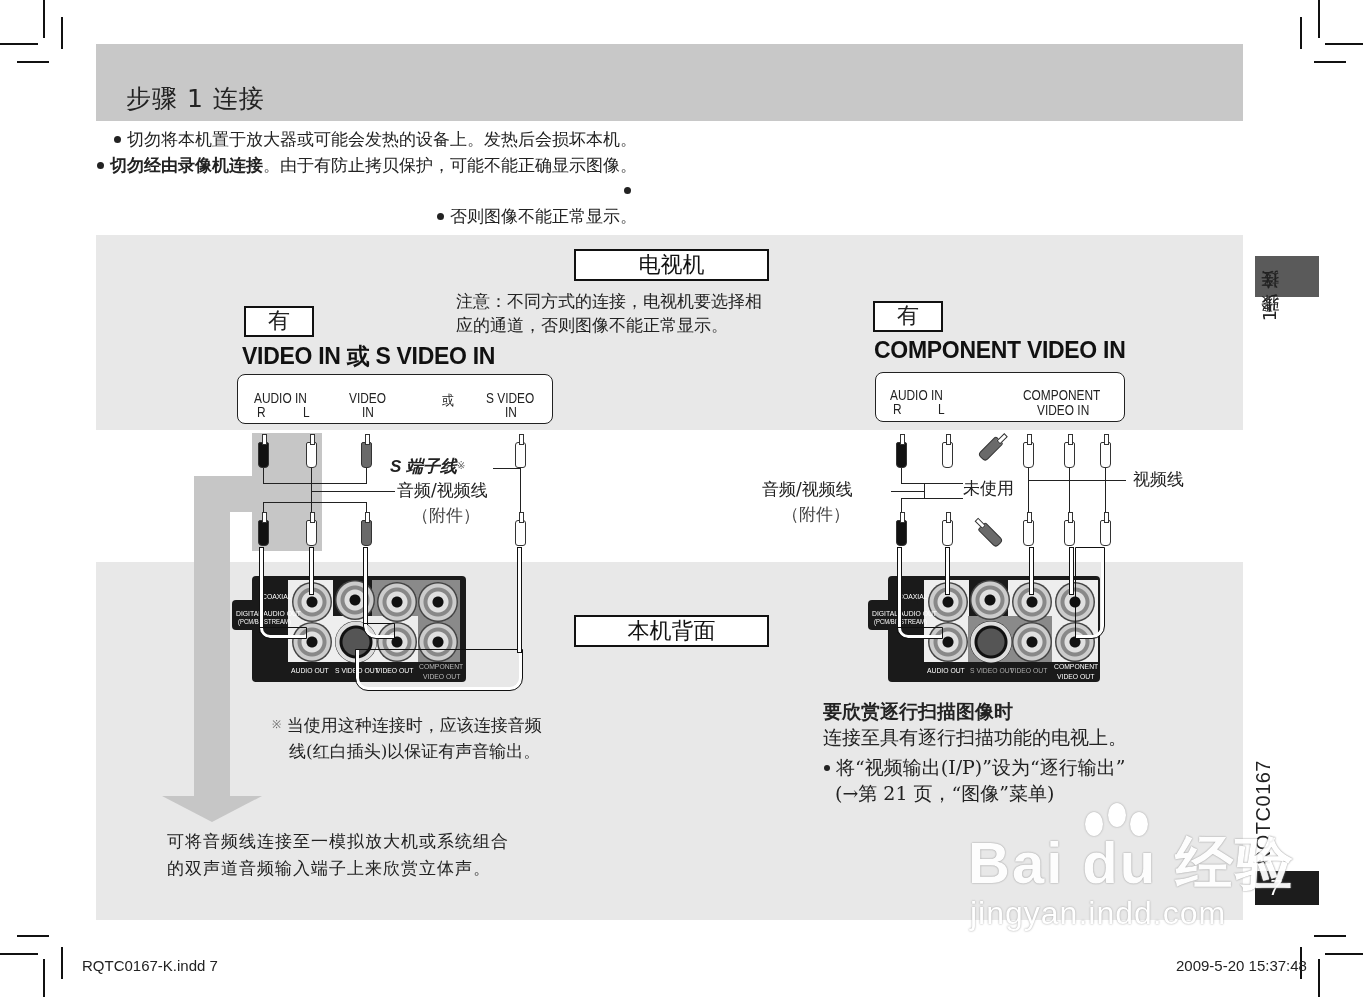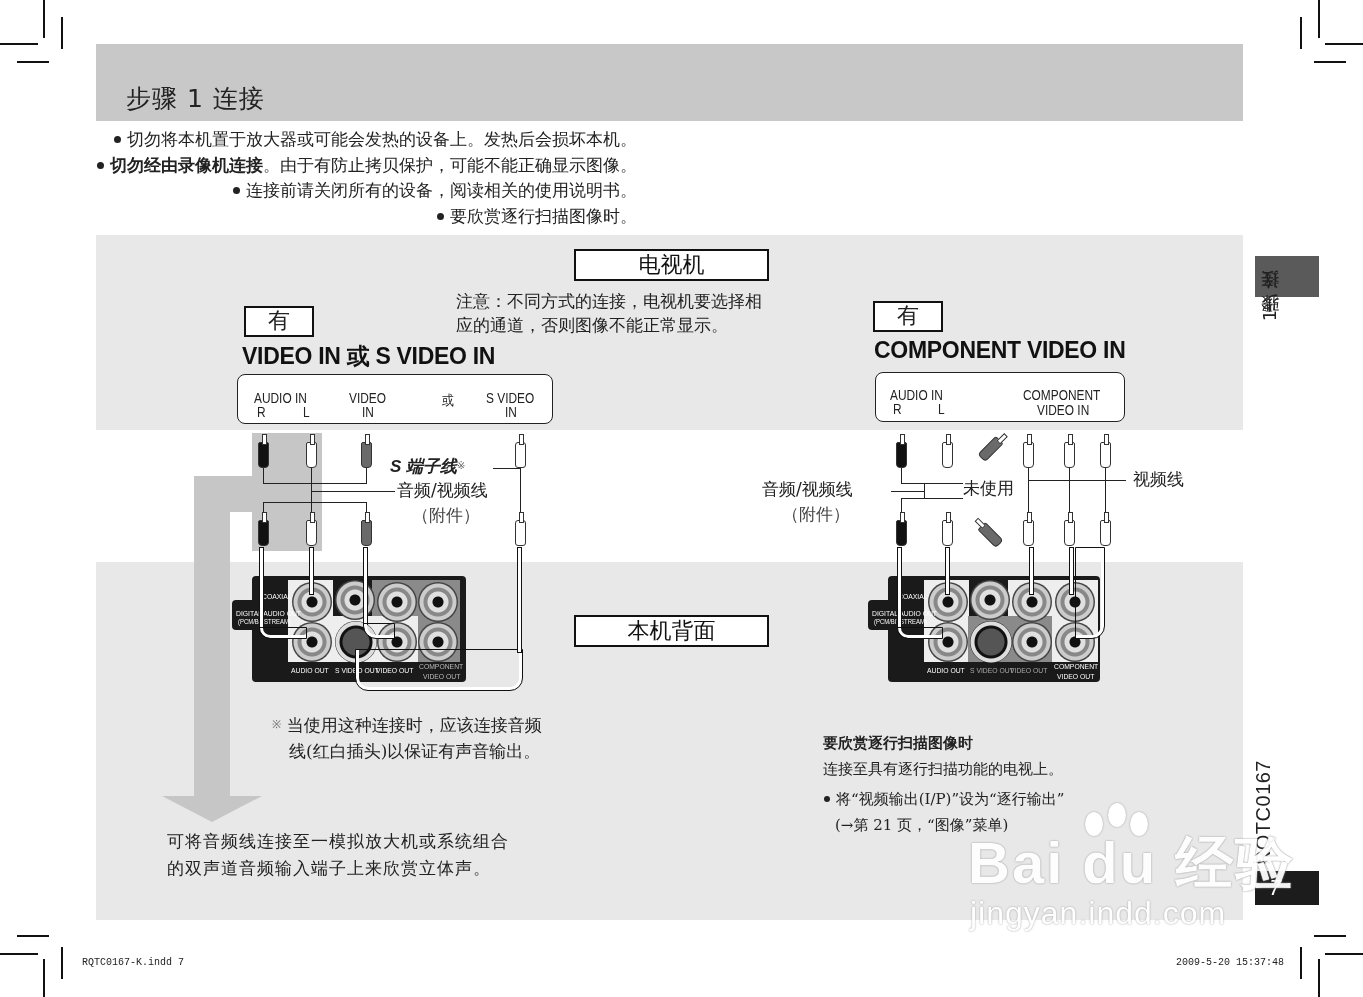--- a/index.html
+++ b/index.html
@@ -47,42 +47,42 @@
   
   .rear { position: absolute; background: #1a1a1a; border-radius: 4px; }
   .rear-sub { position: absolute; }
   .jack { position: absolute; width: 40px; height: 40px; border-radius: 50%; background: radial-gradient(circle, #111 0 5px, #e0e0e0 6px 10px, #888 11px 14px, #ccc 15px 18px, #444 19px 20px); }
   .svideo { position: absolute; width: 42px; height: 42px; border-radius: 50%; background: radial-gradient(circle, #555 0 13px, #111 14px 16px, #ddd 17px 20px, #222 21px); }
   .rear-text { position: absolute; font-family: "Liberation Sans", sans-serif; font-size: 8px; color: #fff; white-space: nowrap; transform: scaleX(0.85); transform-origin: left top; }
 
   .arrow-line { position: absolute; border: 3px solid #fff; outline: 1.5px solid #111; }
 
   .footnote { left: 272px; top: 712px; font-size: 17px; line-height: 26px; font-family: "DejaVu Serif", serif; }
-  .progressive { left: 823px; top: 730px; font-size: 15px; line-height: 26px; }
+  .progressive { left: 823px; top: 698px; font-size: 19px; line-height: 26px; }
   .progressive .title { font-weight: bold; }
   .progressive .body { font-family: "DejaVu Serif", serif; }
   .amp-note { left: 167px; top: 828px; font-size: 17px; line-height: 27px; letter-spacing: 1px; }
 
   
   .big-arrow-v { left: 194px; top: 476px; width: 36px; height: 322px; background: #c6c6c6; }
   .big-arrow-h { left: 194px; top: 476px; width: 58px; height: 36px; background: #c6c6c6; }
   .big-arrow-head { left: 162px; top: 796px; width: 0; height: 0; border-left: 50px solid transparent; border-right: 50px solid transparent; border-top: 26px solid #c6c6c6; }
   .plug-group-bg { left: 252px; top: 433px; width: 70px; height: 118px; background: #c6c6c6; }
 
   
   .side-tab { left: 1255px; top: 256px; width: 64px; height: 41px; background: #5a5a5a; }
   .side-vert { position: absolute; font-size: 18px; color: #222; writing-mode: vertical-rl; transform: rotate(180deg); white-space: nowrap; }
   .side-code { left: 1252px; top: 760px; font-family: "Liberation Sans", sans-serif; font-size: 20px; writing-mode: vertical-rl; transform: rotate(180deg); letter-spacing: 0.5px; }
   .page-num-box { left: 1255px; top: 871px; width: 64px; height: 34px; background: #1c1c1c; color: #fff; font-family: "Liberation Sans", sans-serif; font-size: 22px; font-style: italic; padding-left: 14px; line-height: 34px; }
 
   .watermark { left: 968px; top: 825px; font-family: "Liberation Sans", sans-serif; font-weight: bold; font-size: 58px; color: #fff; text-shadow: 0 0 2px #999, 0 0 1px #aaa; letter-spacing: 2px; opacity: 0.95; }
   .watermark-url { left: 970px; top: 895px; font-family: "Liberation Sans", sans-serif; font-size: 32px; color: #fff; text-shadow: 0 0 2px #999; letter-spacing: 1px; }
   .paw { position: absolute; border-radius: 50%; background: #fff; box-shadow: 0 0 2px #999; }
 
-  .footer { font-family: Liberation Mono, monospace; font-size: 10px; color: #222; }
+  .footer { font-family: Liberation Sans, sans-serif; font-size: 15px; color: #222; }
 </style>
 </head>
 <body>
 
 <div class="crop" style="left:43px;top:0;width:1.5px;height:38px;"></div>
 <div class="crop" style="left:0;top:43px;width:38px;height:1.5px;"></div>
 <div class="crop" style="left:61px;top:17px;width:1.5px;height:32px;"></div>
 <div class="crop" style="left:17px;top:61px;width:32px;height:1.5px;"></div>
 <div class="crop" style="left:1318px;top:0;width:1.5px;height:38px;"></div>
 <div class="crop" style="left:1325px;top:43px;width:38px;height:1.5px;"></div>
@@ -96,22 +96,22 @@
 <div class="crop" style="left:1325px;top:953px;width:38px;height:1.5px;"></div>
 <div class="crop" style="left:1318px;top:959px;width:1.5px;height:38px;"></div>
 <div class="crop" style="left:1300px;top:947px;width:1.5px;height:32px;"></div>
 
 <div class="abs header-band"></div>
 <div class="abs page-title">步骤 1 连接</div>
 
 <ul class="abs bullets">
   <li><span class="dot"></span><span class="bold"></span><span>切勿将本机置于放大器或可能会发热的设备上。发热后会损坏本机。</span></li>
   <li><span class="dot"></span><span class="bold">切勿经由录像机连接</span><span>。由于有防止拷贝保护，可能不能正确显示图像。</span></li>
-  <li><span class="dot"></span><span class="bold"></span><span>连接前请关闭所有的设备，阅读相关的使用说明书。</span></li>
-  <li><span class="dot"></span><span class="bold"></span><span>要欣赏逐行扫描图像时。</span></li>
+  <li><span class="dot"></span><span class="bold"></span></li>
+  <li><span class="dot"></span><span class="bold"></span><span>否则图像不能正常显示。</span></li>
 </ul>
 
 <div class="abs band-top"></div>
 <div class="abs band-mid"></div>
 <div class="abs band-bot"></div>
 
 <div class="abs big-arrow-h"></div>
 <div class="abs big-arrow-v"></div>
 <div class="abs big-arrow-head"></div>
 <div class="abs plug-group-bg"></div>

